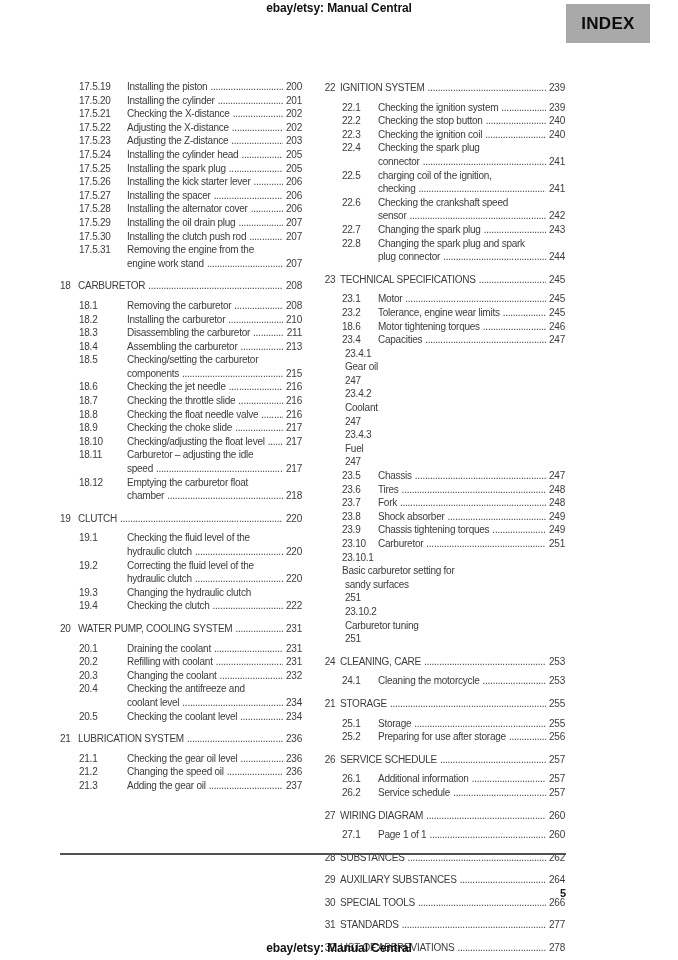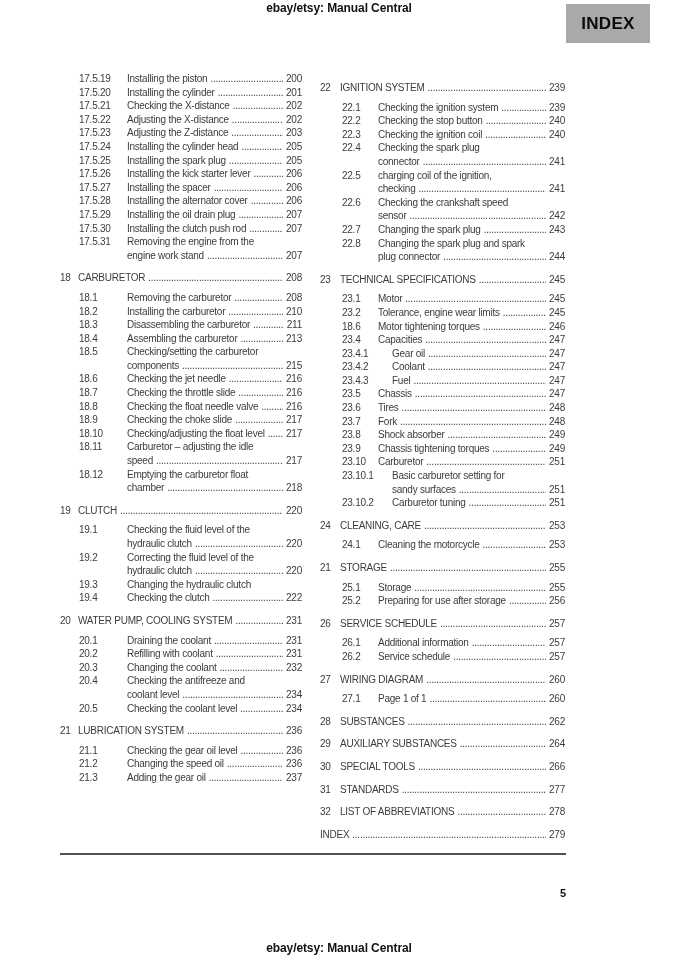--- a/index.html
+++ b/index.html
@@ -12,35 +12,35 @@
     font-size:12px; font-weight:700; color:#121212; letter-spacing:-0.1px;
   }
   .hdr { top:1px; }
   .ftr { top:941px; }
   .index-tab {
     position:absolute; top:4px; right:0; width:84px; height:39px;
     background:#a9a9a9; display:flex; align-items:center; justify-content:center;
     font-size:17px; font-weight:700; color:#0c0c0c; letter-spacing:0.3px;
   }
   .col { position:absolute; top:72px; font-size:10px; line-height:13.6px; letter-spacing:-0.25px; }
-  .col-left  { left:60px;  width:242px; }
+  .col-left  { left:60px;  width:242px;margin-top:8px; }
   .col-right { left:320px; width:245px; }
   .row { display:flex; align-items:baseline; }
   .row .num   { flex:none; white-space:nowrap; }
   .row .title { flex:none; white-space:nowrap; }
   .row .dots  { flex:1 1 0; overflow:hidden; white-space:nowrap; min-width:4px; margin-left:3px; color:#3c3c3c; }
   .row .dots::after { content:"........................................................................................................................"; }
   .row .pg    { flex:none; margin-left:3px; min-width:15px; text-align:right; }
   .col-left  .lvl0 .num { width:18px; }
   .col-left  .lvl1      { padding-left:19px; }
   .col-left  .lvl1 .num { width:48px; }
-  .col-right .lvl0 .num { width:20px; }
+  .col-right .lvl0 .num { width:20px;text-align:center; }
   .col-right .lvl1      { padding-left:22px; }
   .col-right .lvl1 .num { width:36px; }
-  .col-right .lvl2      { padding-left:22px; }
+  .col-right .lvl2      { padding-left:22px;flex-direction:column; }
   .col-right .lvl2 .num { width:50px; }
   .ch { margin:9px 0 6px; }
   .rule {
     position:absolute; top:853px; left:60px; width:506px; height:2px; background:#515151;
   }
   .pagenum {
     position:absolute; top:887px; left:60px; width:506px; text-align:right;
     font-size:11px; font-weight:700; color:#161616;
   }
 </style>

